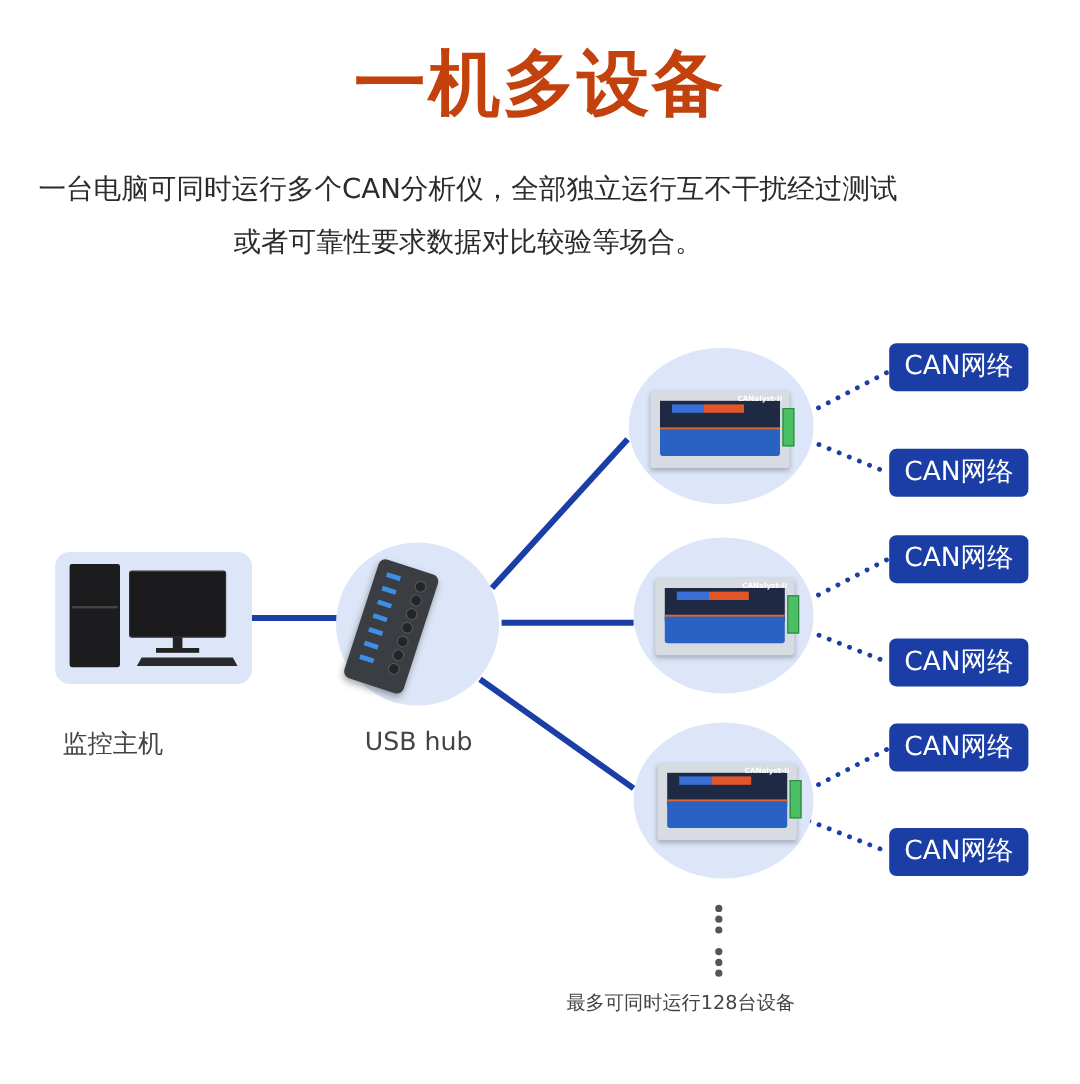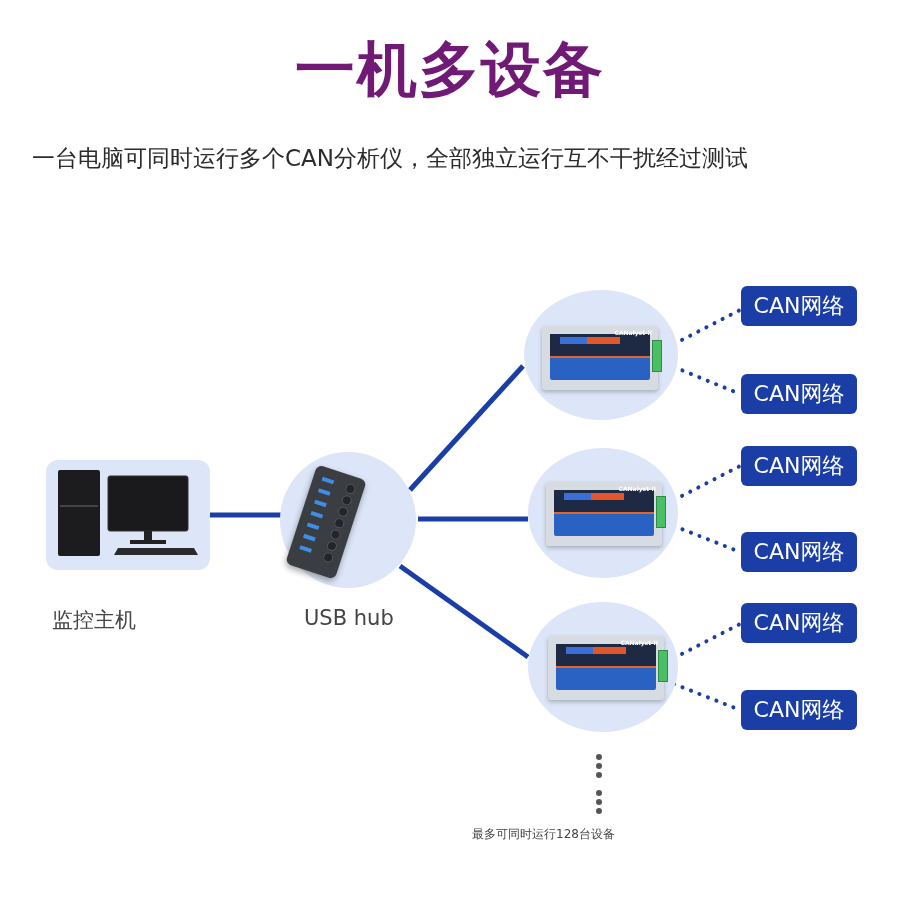--- a/index.html
+++ b/index.html
@@ -1,19 +1,19 @@
 <!DOCTYPE html>
 <html><head>
 <meta charset="utf-8">
 <style>
   html, body { margin:0; padding:0; background:#ffffff; }
   body { width:900px; height:903px; position:relative; overflow:hidden;
          font-family:"DejaVu Sans", sans-serif; color:#333; }
   .title { position:absolute; top:30px; left:0; width:900px; text-align:center;
-           font-size:60px; font-weight:bold; color:#701a75; letter-spacing:2px; }
+           font-size:60px; font-weight:bold; color:#c2410c; letter-spacing:2px; }
   .desc { position:absolute; top:136px; left:0; width:780px; text-align:center;
           font-size:23px; line-height:44px; color:#2b2b2b; }
   .desc div { white-space:nowrap; }
   svg.links { position:absolute; left:0; top:0; }
   .node-circle { position:absolute; border-radius:50%; background:#dde6f8; }
   .pc-box { position:absolute; left:46px; top:460px; width:164px; height:110px;
             background:#dde6f8; border-radius:12px; }
   .label { position:absolute; font-size:21px; color:#444; white-space:nowrap; }
   .can-badge { position:absolute; width:116px; height:40px; border-radius:6px;
                background:#1a3ea6; color:#fff; font-size:22px; line-height:40px;
@@ -33,20 +33,21 @@
   .hub .btn { position:absolute; right:8px; width:8px; height:8px; border-radius:50%; background:#22252a; border:1px solid #555; }
   .dots-v { position:absolute; left:596px; width:6px; }
   .dots-v span { display:block; width:6px; height:6px; border-radius:50%; background:#555; margin-bottom:3px; }
 </style>
 </head>
 <body>
 
 <div class="title">一机多设备</div>
 <div class="desc">
   <div>一台电脑可同时运行多个CAN分析仪，全部独立运行互不干扰经过测试</div>
+  <div>或者可靠性要求数据对比较验等场合。</div>
 </div>
 
 <svg class="links" width="900" height="903">
   <line x1="210" y1="515" x2="282" y2="515" stroke="#1a3ea6" stroke-width="5"></line>
   <line x1="410" y1="490" x2="523" y2="366" stroke="#1a3ea6" stroke-width="5"></line>
   <line x1="418" y1="519" x2="528" y2="519" stroke="#1a3ea6" stroke-width="5"></line>
   <line x1="400" y1="566" x2="528" y2="657" stroke="#1a3ea6" stroke-width="5"></line>
   <g stroke="#1a3ea6" stroke-width="4" stroke-linecap="round" stroke-dasharray="0.1 9" fill="none">
     <line x1="674" y1="344" x2="740" y2="310"></line>
     <line x1="674" y1="367" x2="740" y2="394"></line>
@@ -125,13 +126,13 @@
 <div class="dots-v" style="top:754px;">
   <span></span>
     <span></span>
     <span></span>
 </div>
 <div class="dots-v" style="top:790px;">
   <span></span>
     <span></span>
     <span></span>
 </div>
-<div class="label" style="left:472px;top:826px;font-size:12px;color:#444;text-align:right;">最多可同时运行128台设备</div>
+<div class="label" style="left:472px;top:826px;font-size:16px;color:#444;text-align:right;">最多可同时运行128台设备</div>
 
 </body></html>

